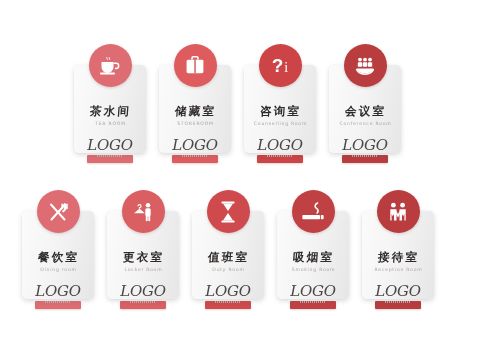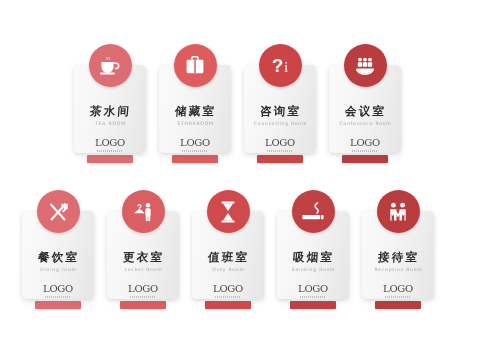--- a/index.html
+++ b/index.html
@@ -115,24 +115,25 @@
     text-indent: 1px;
   }
   .logo-block {
     margin-top: 12px;
     display: flex;
     flex-direction: column;
     align-items: center;
   }
   .logo {
     font-family: "DejaVu Serif", serif;
-    font-size: 10px;
+    font-size: 15px;
     letter-spacing: -0.3px;
     color: #4a4745;
     line-height: 1;
+    font-style: italic;
     font-weight: 500;
   }
   .logo-sub {
     margin-top: 1.5px;
     width: 26px;
     height: 2px;
     background: repeating-linear-gradient(
       90deg, #b9b6b4 0 1px, transparent 1px 2px
     );
     opacity: 0.85;

